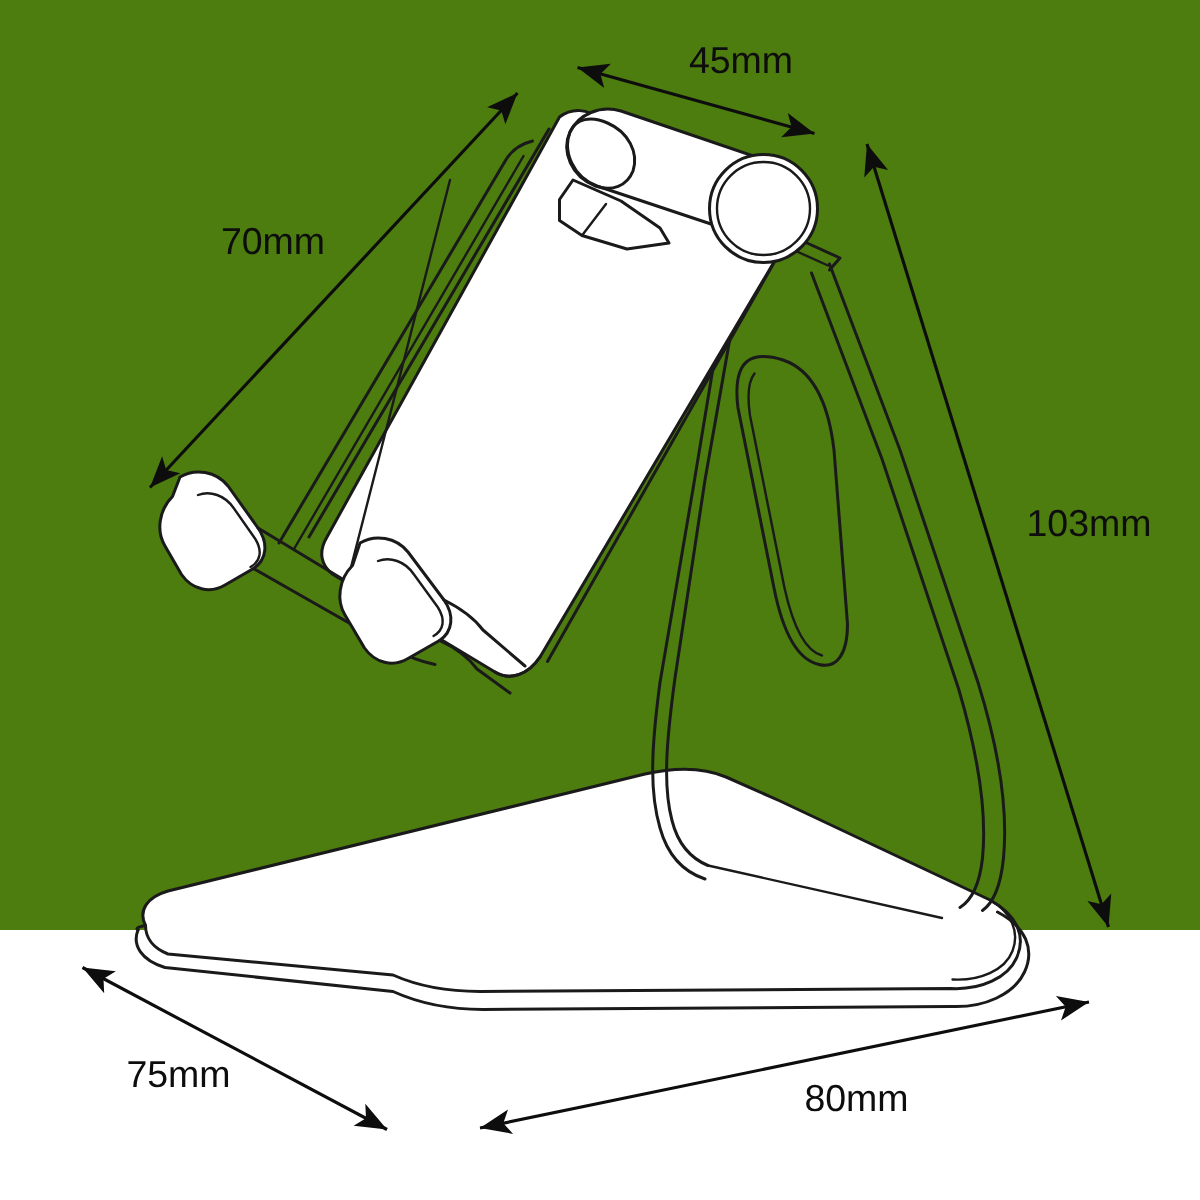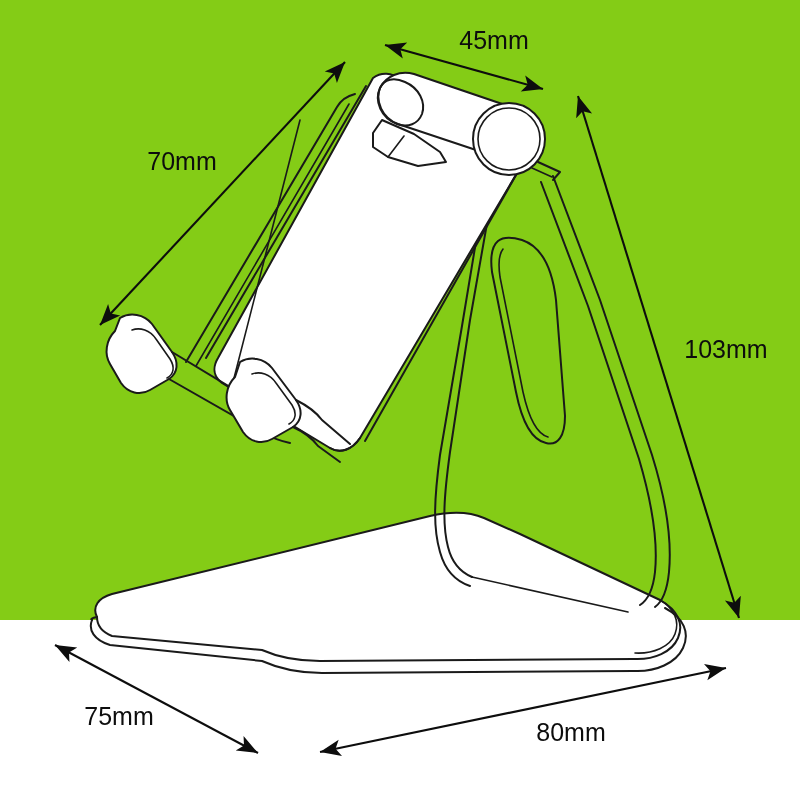--- a/index.html
+++ b/index.html
@@ -11,21 +11,21 @@
   body {
     width: 800px;
     height: 800px;
     overflow: hidden;
     font-family: "Liberation Sans", sans-serif;
   }
   #drawing-root {
     position: relative;
     width: 800px;
     height: 620px;
-    background: #84cc16;
+    background: #4d7c0f;
   }
   svg#technical-drawing {
     display: block;
     width: 800px;
     height: 800px;
   }
   .part-outline {
     fill: #ffffff;
     stroke: #1a1a1a;
     stroke-width: 2;

